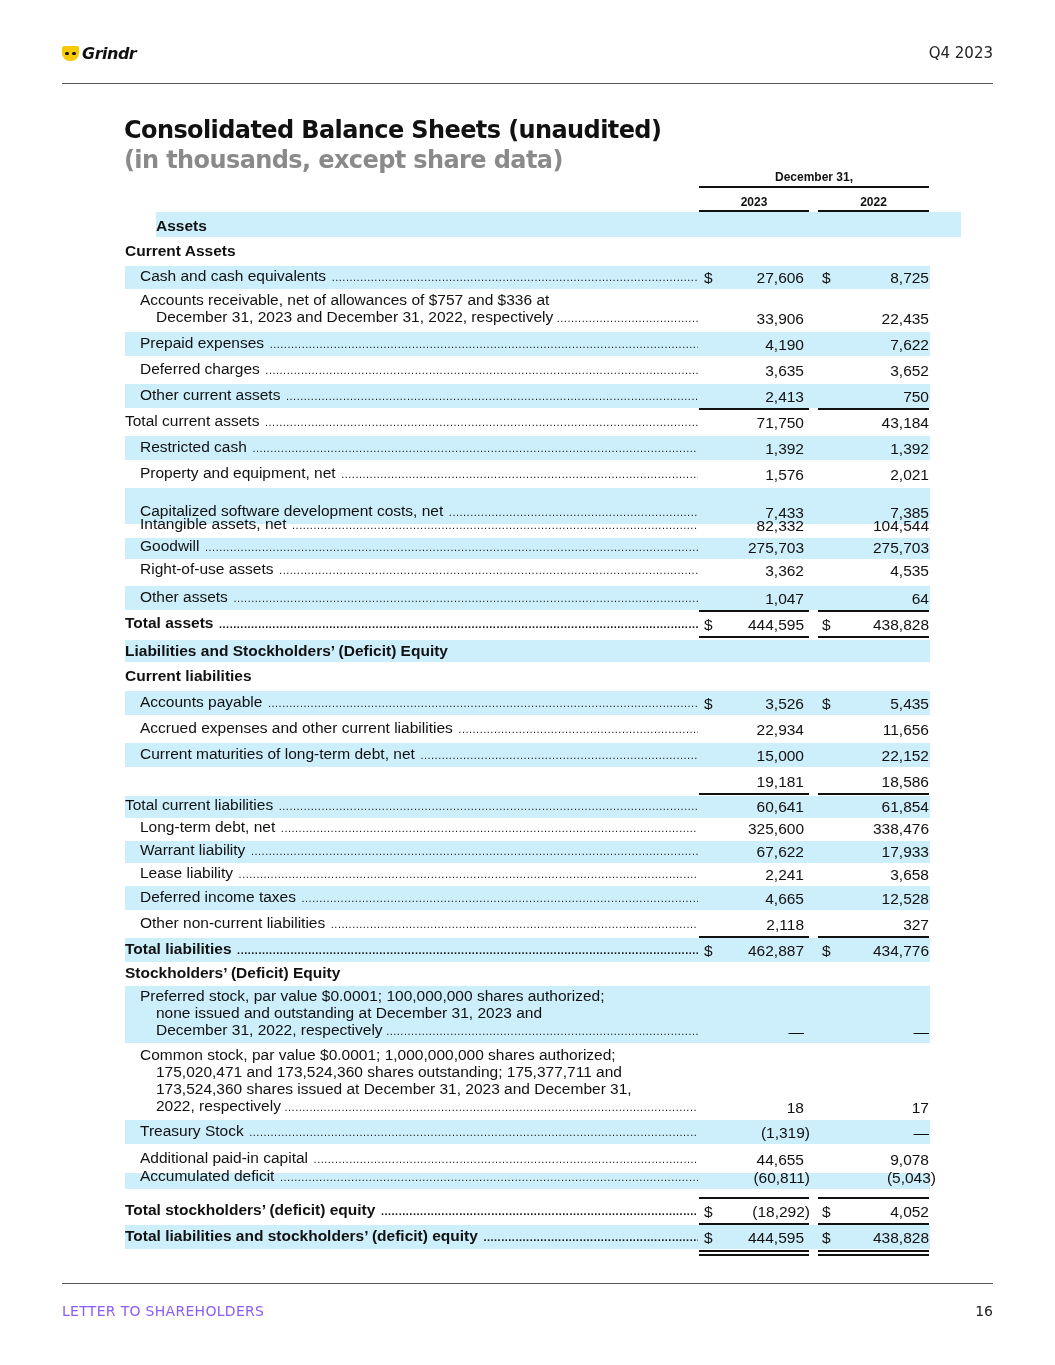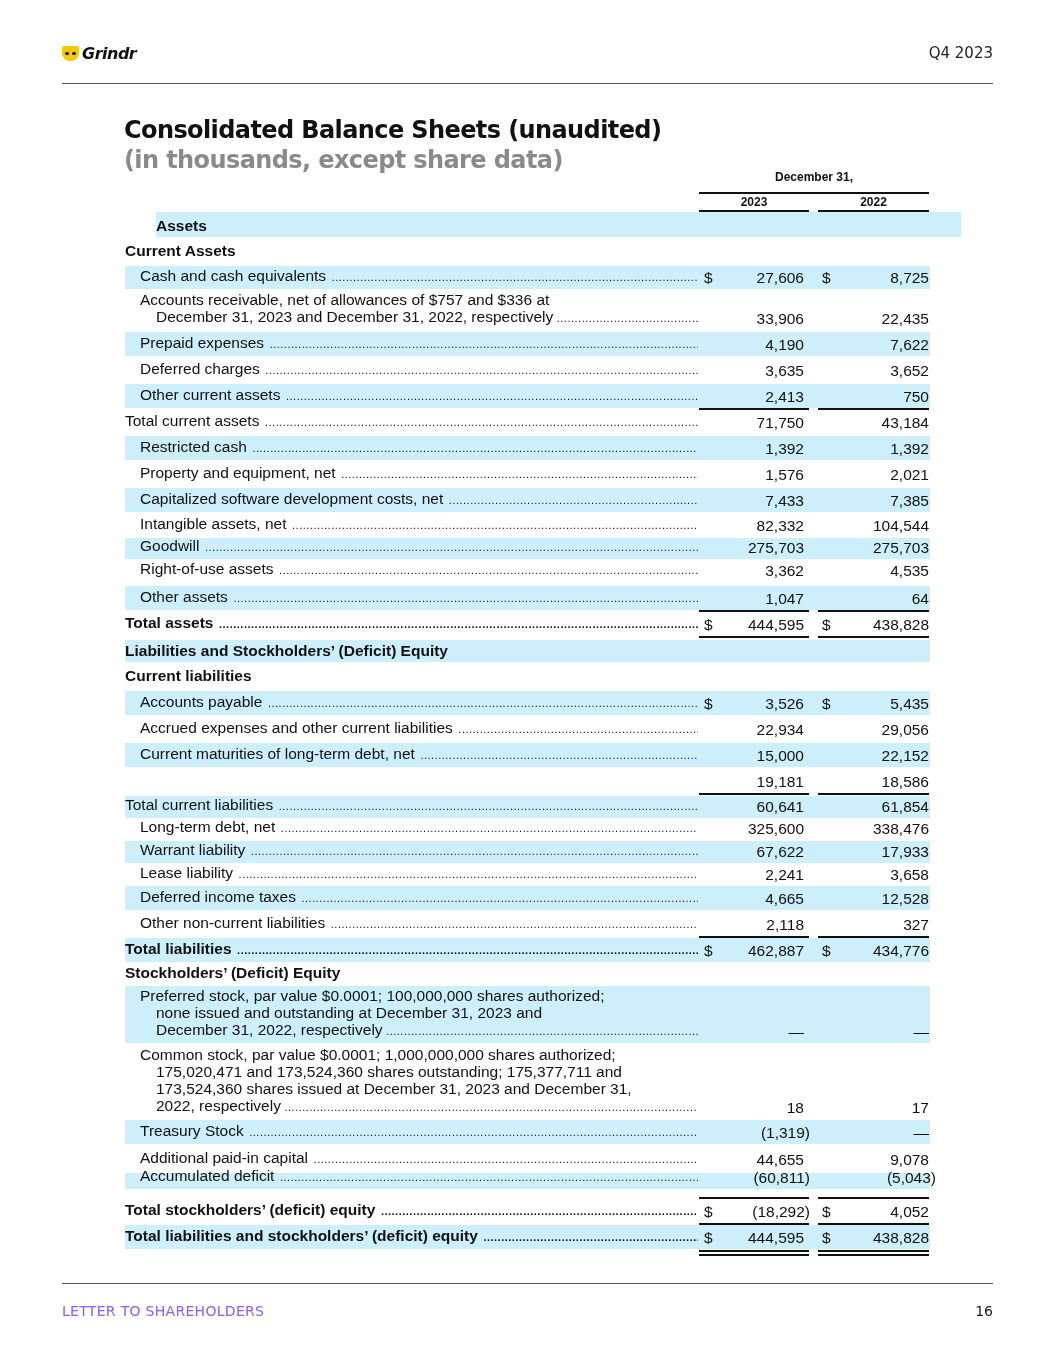--- a/index.html
+++ b/index.html
@@ -12,21 +12,21 @@
   .logo-mask::before, .logo-mask::after { content: ""; position: absolute; top: 6px; width: 4px; height: 3px; background: #111; border-radius: 2px; }
   .logo-mask::before { left: 3px; }
   .logo-mask::after { right: 3px; }
   .logo-text { font-family: "DejaVu Sans", sans-serif; font-weight: bold; font-style: italic; font-size: 16px; letter-spacing: -0.5px; color: #111; }
   .period { position: absolute; right: 0; top: 4px; font-family: "DejaVu Sans", sans-serif; font-size: 15px; color: #222; }
 
   .title { position: absolute; left: 124px; top: 116px; font-family: "DejaVu Sans", sans-serif; font-weight: bold; font-size: 24px; color: #111; letter-spacing: -0.6px; }
   .subtitle { position: absolute; left: 124px; top: 146px; font-family: "DejaVu Sans", sans-serif; font-weight: bold; font-size: 24px; color: #8a8a8a; letter-spacing: -0.6px; }
 
   .colhead { position: absolute; font-size: 12px; font-weight: bold; text-align: center; }
-  .colhead.dec { left: 699px; top: 170px; width: 230px; border-bottom: 2px solid #111; padding-bottom: 8px; }
+  .colhead.dec { left: 699px; top: 170px; width: 230px; border-bottom: 2px solid #111; padding-bottom: 2px; }
   .colhead.y2023 { left: 699px; top: 195px; width: 110px; border-bottom: 2px solid #111; padding-bottom: 1px; }
   .colhead.y2022 { left: 818px; top: 195px; width: 111px; border-bottom: 2px solid #111; padding-bottom: 1px; }
 
   .table { position: absolute; left: 125px; top: 0; width: 805px; }
   .row { position: absolute; left: 0; width: 805px; font-size: 15.5px; line-height: 17px; }
   .row.shade { background: #cdeefb; }
   .label { position: absolute; left: 0; width: 573px; bottom: 3px; overflow: hidden; white-space: nowrap; }
   .label .txt { background: inherit; padding-right: 2px; }
   .label.ind { left: 15px; width: 558px; }
   .label.bold { font-weight: bold; }
@@ -128,21 +128,21 @@
     <span class="val v1">1,392</span>
     <span class="val v2">1,392</span>
   </div>
 
   <div class="row" style="top:462px;height:24px;">
     <div class="label ind dots"><span class="txt">Property and equipment, net</span></div>
     <span class="val v1">1,576</span>
     <span class="val v2">2,021</span>
   </div>
 
-  <div class="row shade" style="top:488px;height:24px;">
+  <div class="row shade" style="top:488px;height:36px;">
     <div class="label ind dots"><span class="txt">Capitalized software development costs, net</span></div>
     <span class="val v1">7,433</span>
     <span class="val v2">7,385</span>
   </div>
 
   <div class="row" style="top:514px;height:23px;">
     <div class="label ind dots"><span class="txt">Intangible assets, net</span></div>
     <span class="val v1">82,332</span>
     <span class="val v2">104,544</span>
   </div>
@@ -189,21 +189,21 @@
     <div class="label ind dots"><span class="txt">Accounts payable</span></div>
     <span class="dollar d1">$</span>
     <span class="val v1">3,526</span>
     <span class="dollar d2">$</span>
     <span class="val v2">5,435</span>
   </div>
 
   <div class="row" style="top:717px;height:24px;">
     <div class="label ind dots"><span class="txt">Accrued expenses and other current liabilities</span></div>
     <span class="val v1">22,934</span>
-    <span class="val v2">29,056</span>
+    <span class="val v2">11,656</span>
   </div>
 
   <div class="row shade" style="top:743px;height:24px;">
     <div class="label ind dots"><span class="txt">Current maturities of long-term debt, net</span></div>
     <span class="val v1">15,000</span>
     <span class="val v2">22,152</span>
   </div>
 
   <div class="row" style="top:769px;height:24px;">
     <span class="val v1">19,181</span>

